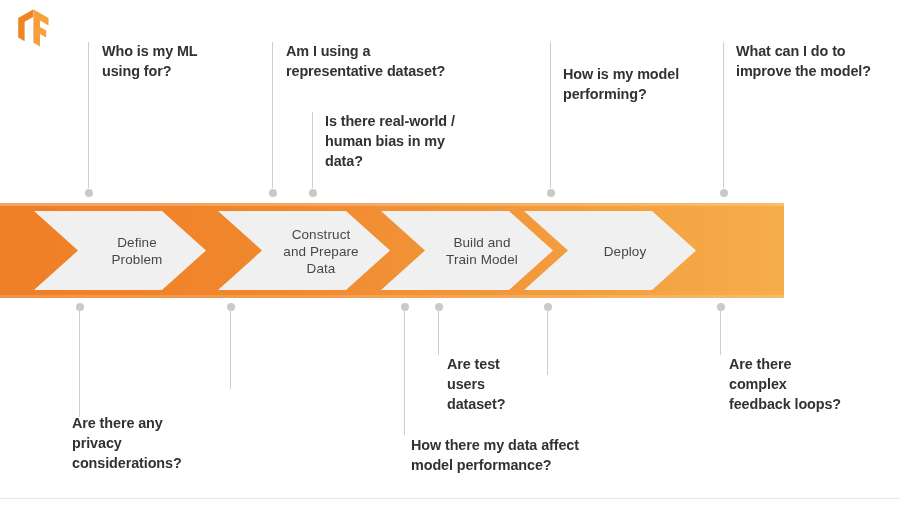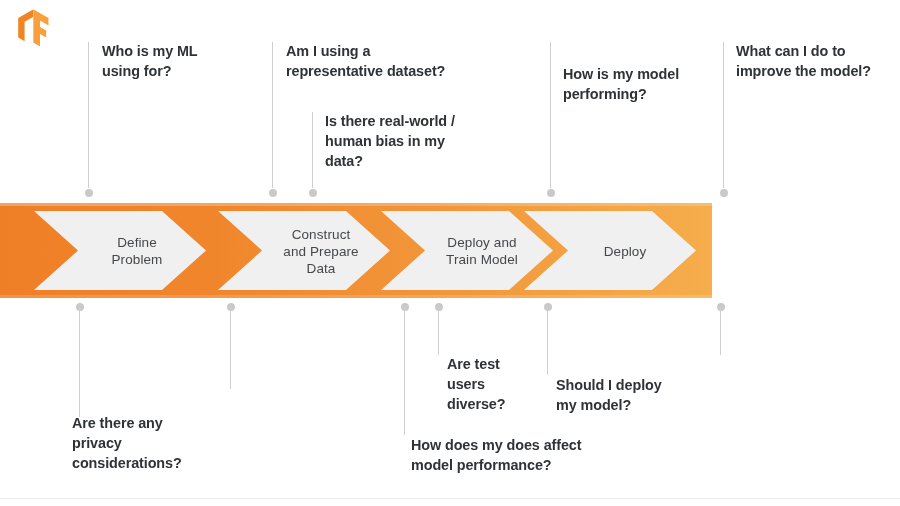--- a/index.html
+++ b/index.html
@@ -35,21 +35,21 @@
     top: 8px;
     width: 38px;
     height: 40px;
   }
 
   
   .band {
     position: absolute;
     left: 0;
     top: 203px;
-    width: 712px;
+    width: 784px;
     height: 95px;
   }
   .band-bg {
     position: absolute;
     inset: 0;
     background: linear-gradient(to right, #ef7f26 0%, #f0862c 30%, #f2963a 62%, #f5a645 88%, #f6ad4c 100%);
   }
   .band-top-sheen {
     position: absolute;
     left: 0; top: 0;
@@ -173,21 +173,21 @@
 
       <div class="chev" style="left:218px; width:172px;
                   clip-path: polygon(0 0, 128px 0, 172px 50%, 128px 100%, 0 100%, 44px 50%);">
         <div class="chev-label" style="padding-left:34px;">Construct
 and Prepare
 Data</div>
       </div>
 
       <div class="chev" style="left:381px; width:172px;
                   clip-path: polygon(0 0, 128px 0, 172px 50%, 128px 100%, 0 100%, 44px 50%);">
-        <div class="chev-label" style="padding-left:30px;">Deploy and
+        <div class="chev-label" style="padding-left:30px;">Build and
 Train Model</div>
       </div>
 
       <div class="chev" style="left:524px; width:172px;
                   clip-path: polygon(0 0, 128px 0, 172px 50%, 128px 100%, 0 100%, 44px 50%);">
         <div class="chev-label" style="padding-left:30px;">Deploy</div>
       </div>
 
 
     </div>
@@ -209,26 +209,27 @@
   <div class="conn" style="left:547px; top:307px; height:68px;"></div>
 
   <div class="dot" style="left:717px; top:303px;"></div>
   <div class="conn" style="left:720px; top:307px; height:48px;"></div>
 
   <div class="q" style="left:72px; top:413px; width:190px;">Are there any
 privacy
 considerations?</div>
 
 
-  <div class="q" style="left:411px; top:435px; width:250px;">How does my does affect
+  <div class="q" style="left:411px; top:435px; width:250px;">How there my data affect
 model performance?</div>
 
   <div class="q" style="left:447px; top:354px; width:110px;">Are test
 users
-diverse?</div>
-
-  <div class="q" style="left:556px; top:375px; width:170px;">Should I deploy
-my model?</div>
-
+dataset?</div>
+
+
+  <div class="q" style="left:729px; top:354px; width:170px;">Are there
+complex
+feedback loops?</div>
 
   <div class="footer-rule"></div>
 
 </div>
 
 </body></html>

